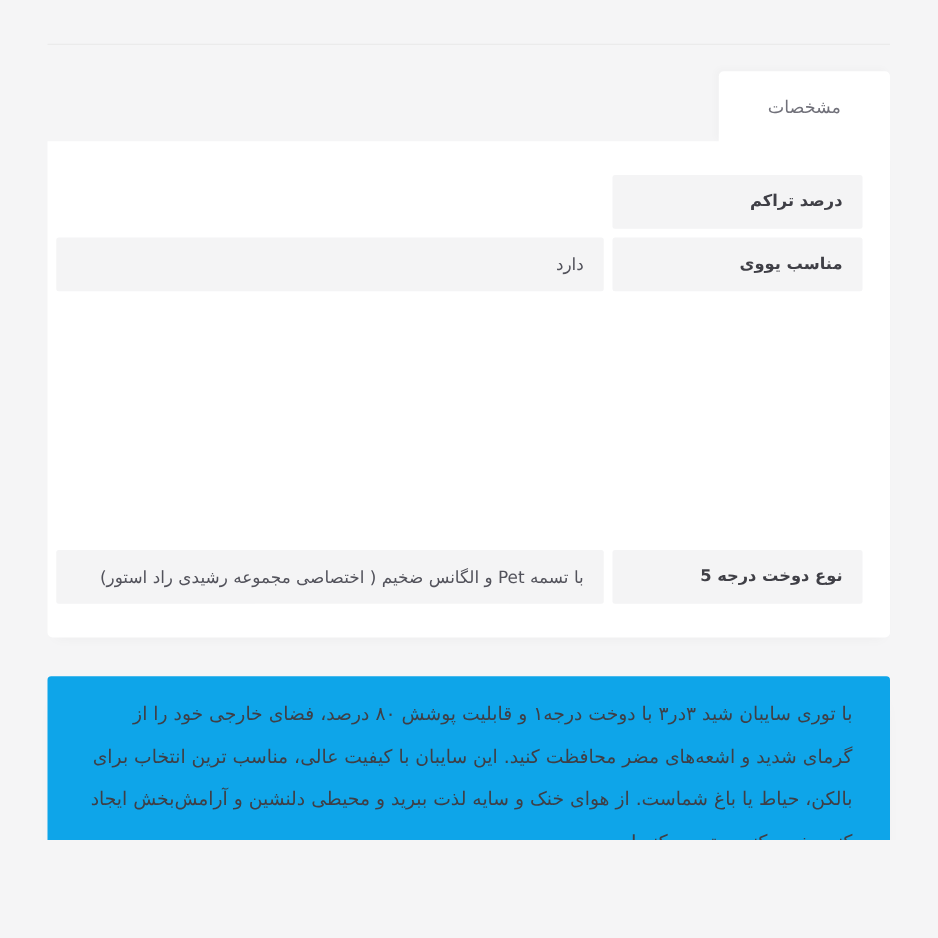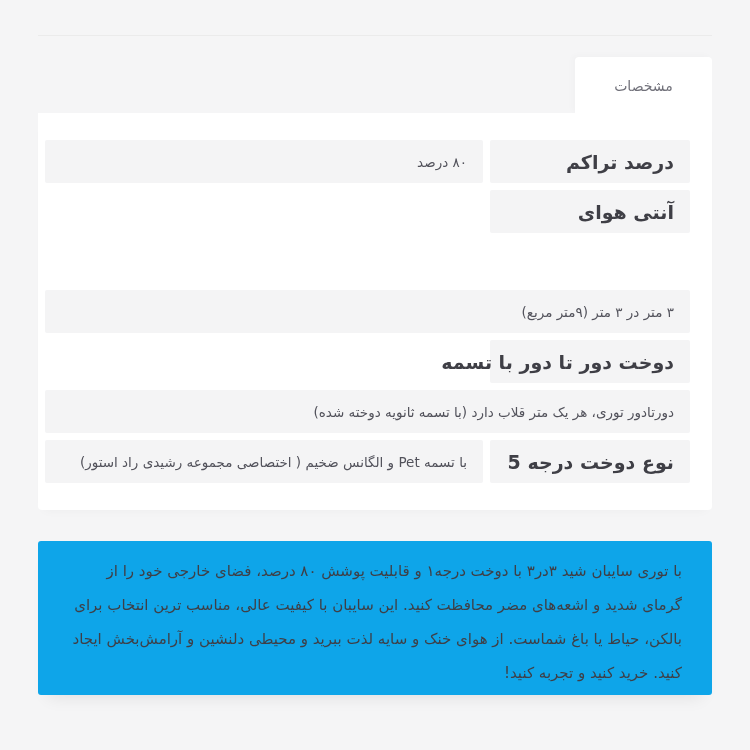--- a/index.html
+++ b/index.html
@@ -5,21 +5,21 @@
   * { margin: 0; padding: 0; box-sizing: border-box; }
   html, body { width: 750px; height: 750px; }
   body {
     font-family: "DejaVu Sans", sans-serif;
     background: #f5f5f6;
     direction: rtl;
   }
   .screen {
     position: relative;
     width: 750px;
-    height: 750px;
+    height: 672px;
     background: #f5f5f6;
     overflow: hidden;
   }
   .top-divider {
     position: absolute;
     top: 35px; right: 38px; left: 38px;
     height: 1px;
     background: #ebebeb;
   }
   .tab {
@@ -52,21 +52,21 @@
     margin-bottom: 7px;
   }
   .spec-label {
     width: 200px;
     flex: 0 0 200px;
     background: #f4f4f5;
     border-radius: 2px;
     display: flex;
     align-items: center;
     padding: 0 16px;
-    font-size: 19px;
+    font-size: 13px;
     font-weight: 600;
     color: #3f3f46;
     white-space: nowrap;
   }
   .spec-value {
     flex: 1;
     background: #f4f4f5;
     border-radius: 2px;
     display: flex;
     align-items: center;
@@ -98,40 +98,37 @@
 <div class="screen">
 
   <div class="top-divider"></div>
 
   <div class="tab">مشخصات</div>
 
   <div class="specs-card">
 
     <div class="spec-row">
       <div class="spec-label">درصد تراکم</div>
-      <div class="spec-value">۸۰ درصد</div>
     </div>
 
     <div class="spec-row">
-      <div class="spec-label">آنتی هوای</div>
+      <div class="spec-label">مناسب یووی</div>
+      <div class="spec-value">دارد</div>
     </div>
 
     <div class="spec-row">
     </div>
 
     <div class="spec-row">
-      <div class="spec-value">۳ متر در ۳ متر (۹متر مربع)</div>
     </div>
 
     <div class="spec-row">
-      <div class="spec-label">دوخت دور تا دور با تسمه</div>
     </div>
 
     <div class="spec-row">
-      <div class="spec-value">دورتادور توری، هر یک متر قلاب دارد (با تسمه ثانویه دوخته شده)</div>
     </div>
 
     <div class="spec-row">
       <div class="spec-label">نوع دوخت درجه 5</div>
       <div class="spec-value">با تسمه Pet و الگانس ضخیم ( اختصاصی مجموعه رشیدی راد استور)</div>
     </div>
 
   </div>
 
   <div class="desc-card">

